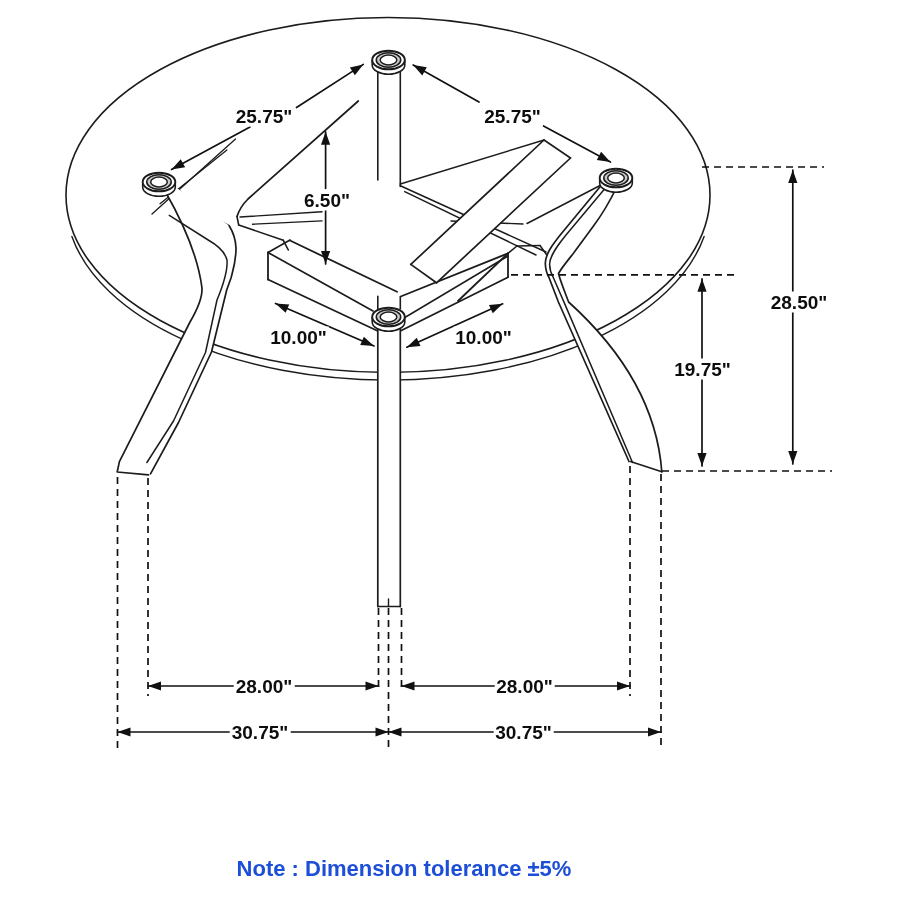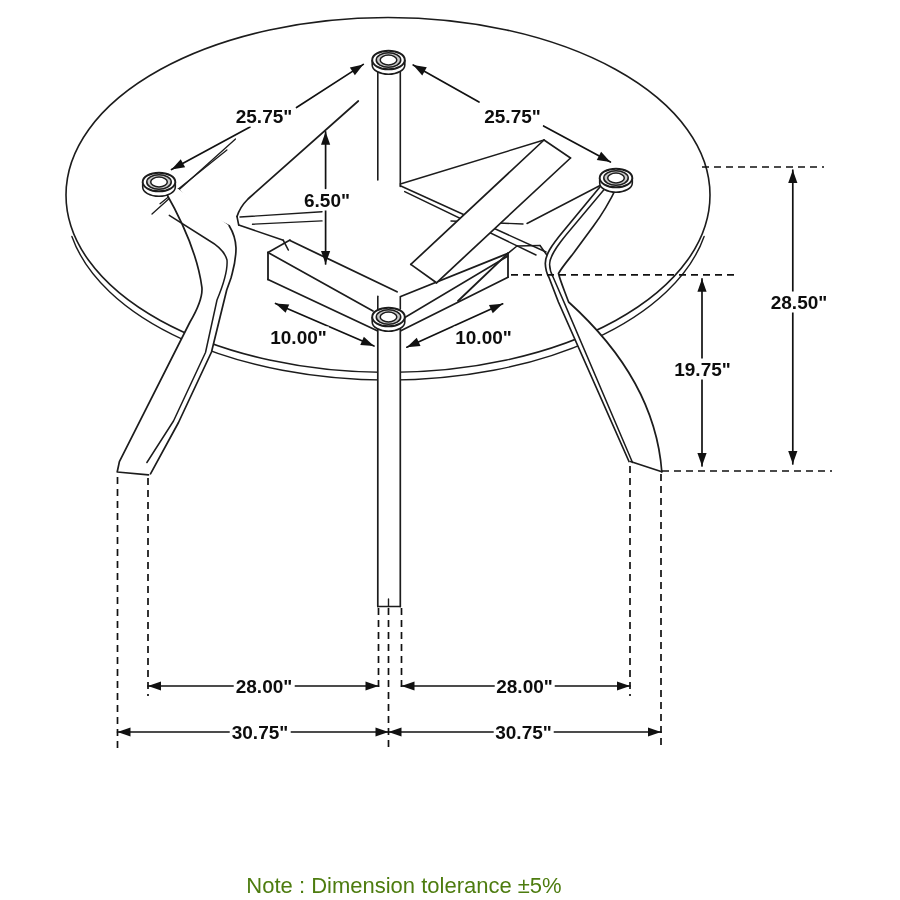--- a/index.html
+++ b/index.html
@@ -2,22 +2,22 @@
 <html><head>
 <meta charset="utf-8">
 <style>
   html,body{margin:0;padding:0;background:#ffffff;}
   #stage{position:relative;width:900px;height:900px;background:#ffffff;overflow:hidden;
          font-family:"Liberation Sans","DejaVu Sans",sans-serif;}
   #drawing{position:absolute;left:0;top:0;}
   .dim-label{position:absolute;transform:translate(-50%,-50%);background:#ffffff;
              color:#0d0d0d;font-weight:bold;font-size:19px;line-height:1;
              padding:1px 2px;white-space:nowrap;}
-  .note-label{position:absolute;transform:translate(-50%,-50%);color:#4d7c0f;
-              font-weight:normal;font-size:22px;line-height:1;white-space:nowrap;margin-top:17px;}
+  .note-label{position:absolute;transform:translate(-50%,-50%);color:#1d4ed8;
+              font-weight:bold;font-size:22px;line-height:1;white-space:nowrap;}
 </style>
 </head>
 <body>
 
 <div id="stage">
   <svg id="drawing" width="900" height="900" viewBox="0 0 900 900">
       <ellipse cx="388" cy="195" rx="322" ry="177.5" fill="none" stroke="#1c1c1c" stroke-width="1.6"></ellipse>
       <path d="M71.9,236.4 A322,177.5 0 0 0 704.1,236.4" fill="none" stroke="#1c1c1c" stroke-width="1.4" stroke-linecap="round" stroke-linejoin="round"></path>
       <path d="M377.8,71.5 L400.3,71.5 L400.3,186.5 L377.8,186.5 Z" fill="#ffffff" stroke="none"></path>
       <path d="M377.8,71.5 L377.8,180" fill="none" stroke="#1c1c1c" stroke-width="1.6" stroke-linecap="round" stroke-linejoin="round"></path>

